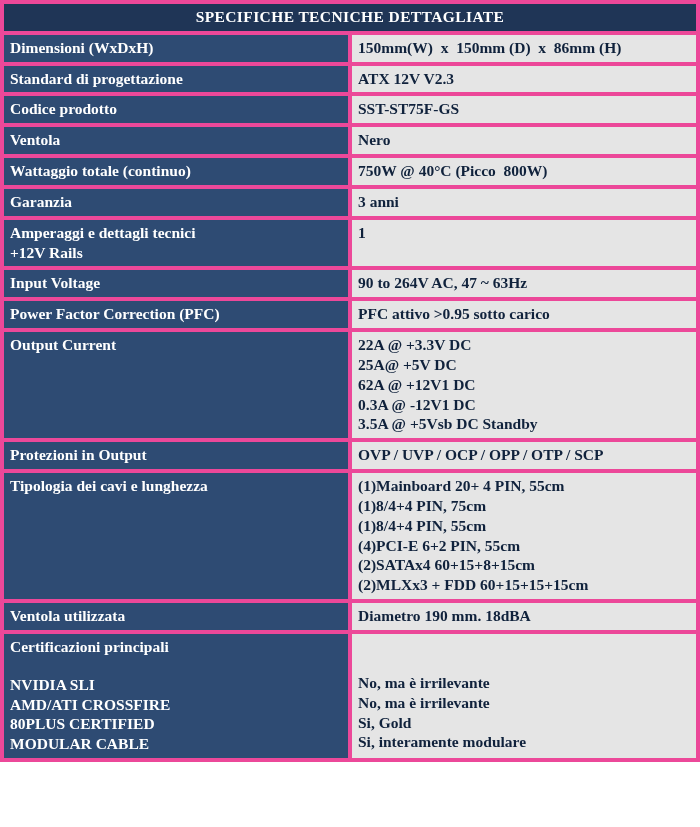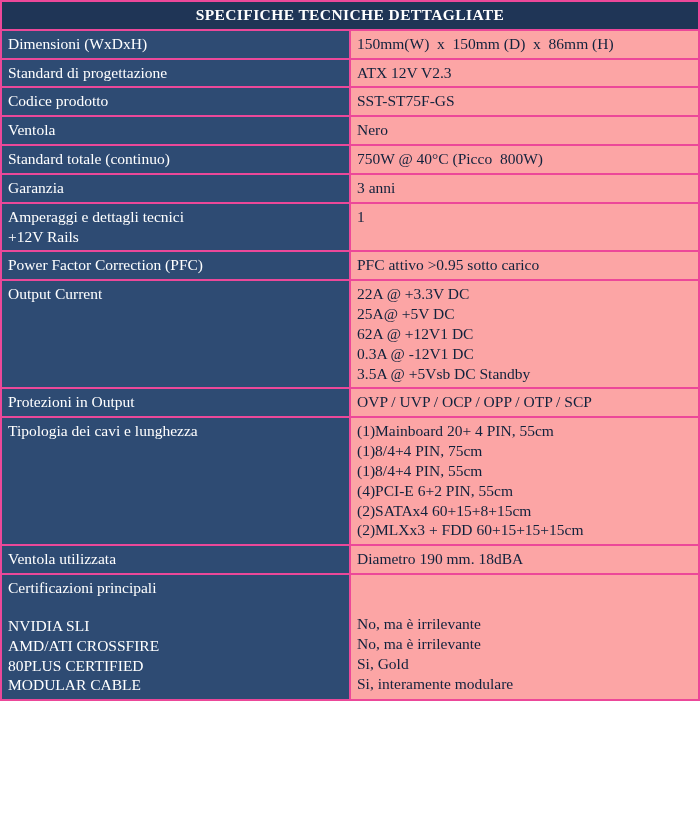--- a/index.html
+++ b/index.html
@@ -14,21 +14,21 @@
     color: #1b2a44;
     overflow: hidden;
   }
   .spec-table {
     width: 700px;
     border-collapse: collapse;
     table-layout: fixed;
     background: #ffffff;
   }
   .spec-table td, .spec-table th {
-    border: 2px solid #ec4899;
+    border: 4px solid #ec4899;
     vertical-align: top;
     padding: 3px 6px 4px 6px;
     font-size: 15.5px;
     line-height: 1.28;
   }
   .title-cell {
     background: #1f3556;
     color: #ffffff;
     text-align: center;
     font-weight: bold;
@@ -39,32 +39,33 @@
     font-family: "Liberation Serif", serif;
   }
   .label-cell {
     background: #2e4b73;
     color: #ffffff;
     width: 270px;
     font-size: 15.5px;
     font-family: "Liberation Serif", serif;
   }
   .value-cell {
-    background: #fca5a5;
+    background: #e5e5e5;
     color: #10223c;
     font-size: 15.5px;
     font-family: "Liberation Serif", serif;
   }
   .label-cell .lines, .value-cell .lines {
     display: block;
   }
   .line {
     display: block;
     white-space: pre-wrap;
     min-height: 1px;
+    font-weight: bold;
   }
   .line.blank {
     height: 18px;
   }
   .value-bottom {
     vertical-align: bottom;
   }
   .tail {
     height: 10px;
     background: #ffffff;
@@ -124,21 +125,21 @@
         </td>
         <td class="value-cell">
           <span class="lines">
             <span class="line">Nero</span>
           </span>
         </td>
       </tr>
       <tr>
         <td class="label-cell">
           <span class="lines">
-            <span class="line">Standard totale (continuo)</span>
+            <span class="line">Wattaggio totale (continuo)</span>
           </span>
         </td>
         <td class="value-cell">
           <span class="lines">
             <span class="line">750W @ 40°C (Picco  800W)</span>
           </span>
         </td>
       </tr>
       <tr>
         <td class="label-cell">
@@ -155,20 +156,32 @@
       <tr>
         <td class="label-cell">
           <span class="lines">
             <span class="line">Amperaggi e dettagli tecnici</span>
             <span class="line">+12V Rails</span>
           </span>
         </td>
         <td class="value-cell value-bottom">
           <span class="lines">
             <span class="line">1</span>
+          </span>
+        </td>
+      </tr>
+      <tr>
+        <td class="label-cell">
+          <span class="lines">
+            <span class="line">Input Voltage</span>
+          </span>
+        </td>
+        <td class="value-cell">
+          <span class="lines">
+            <span class="line">90 to 264V AC, 47 ~ 63Hz</span>
           </span>
         </td>
       </tr>
       <tr>
         <td class="label-cell">
           <span class="lines">
             <span class="line">Power Factor Correction (PFC)</span>
           </span>
         </td>
         <td class="value-cell">

